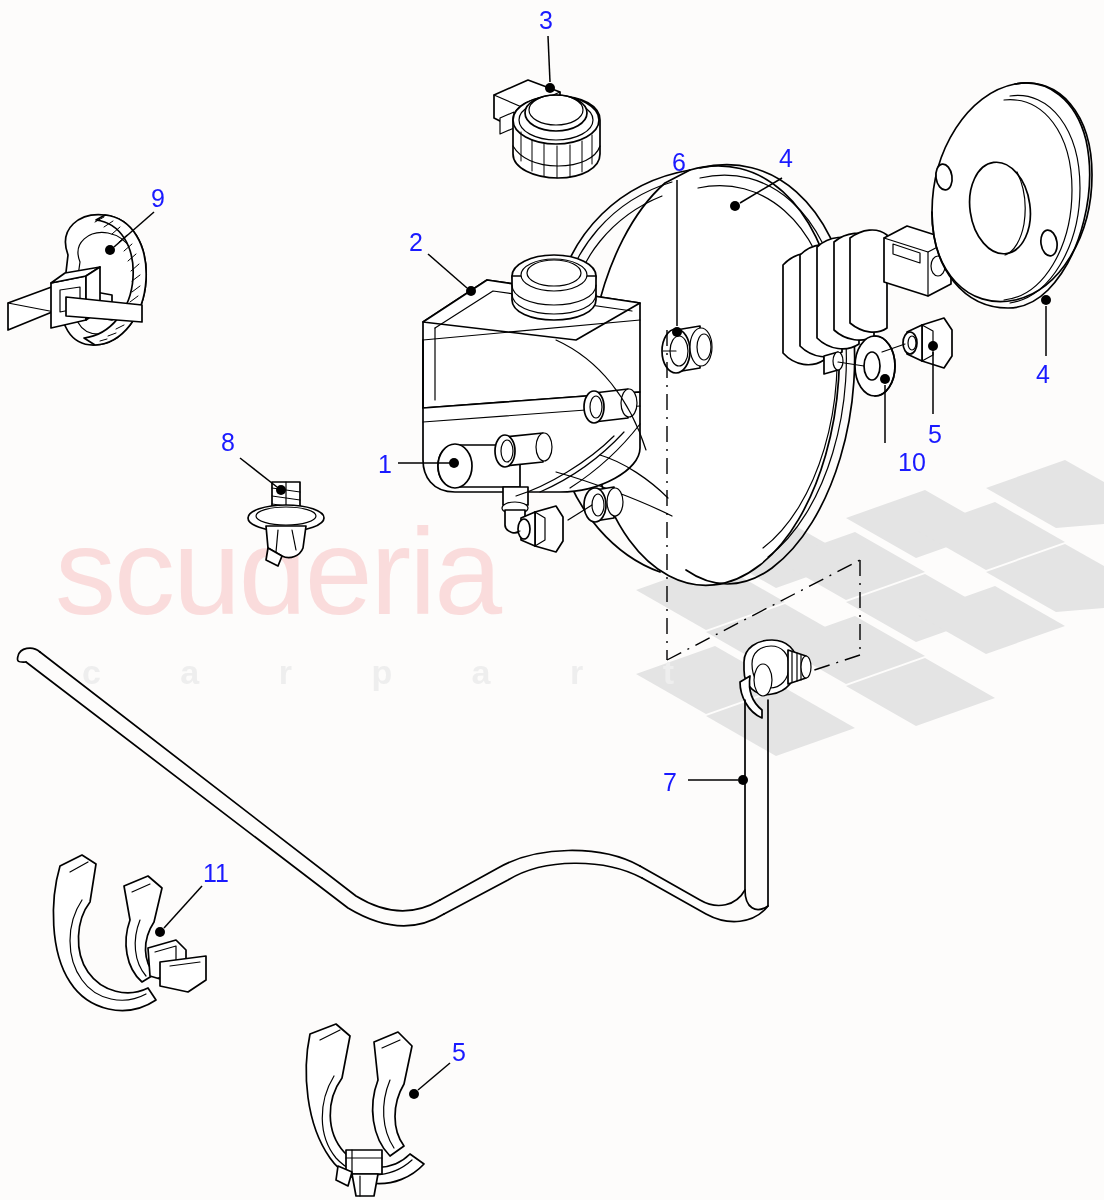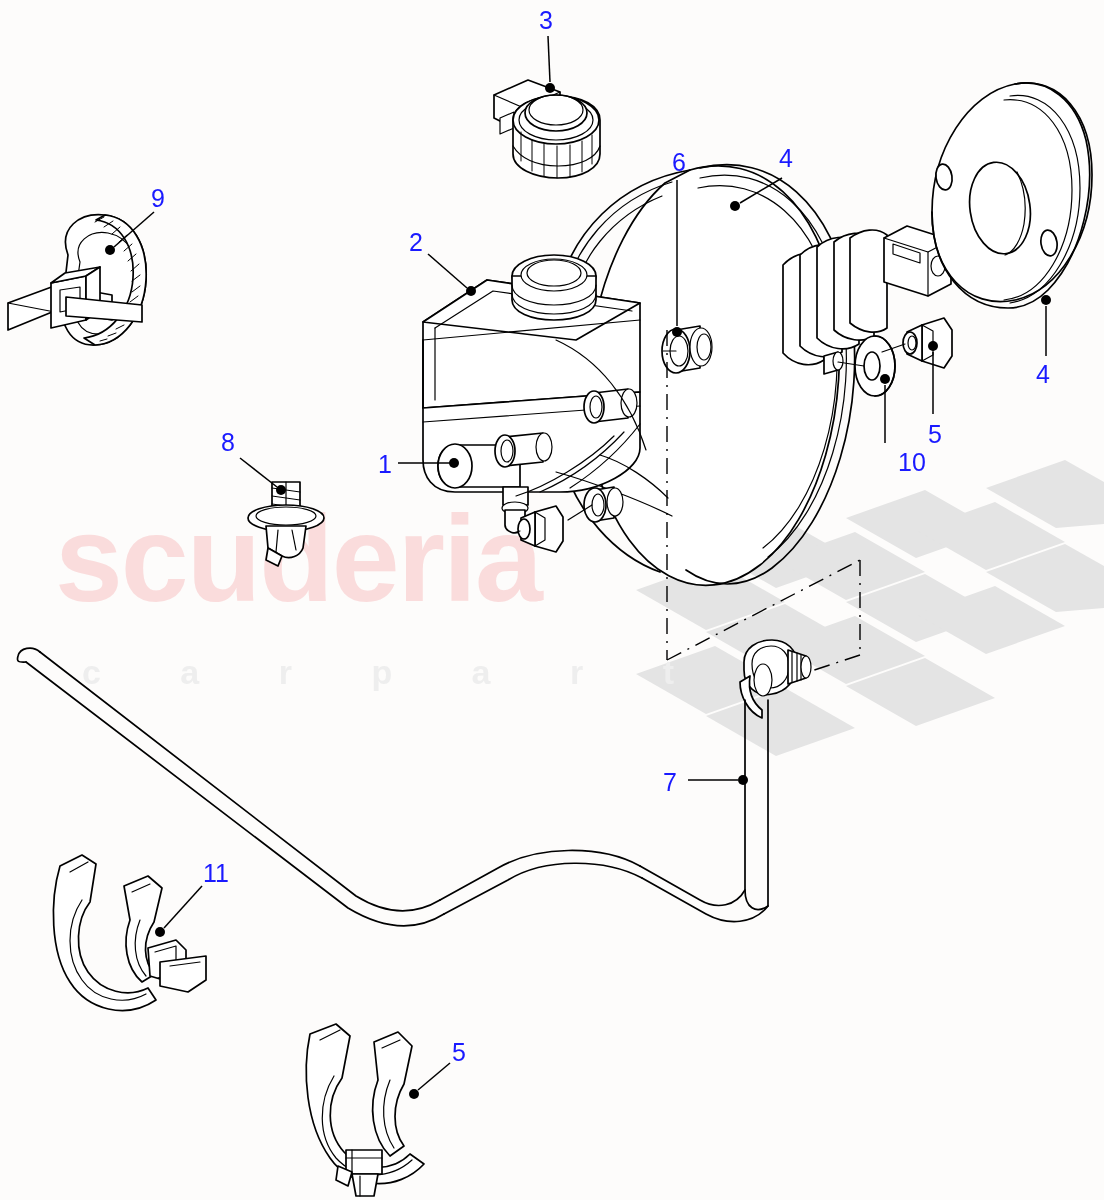--- a/index.html
+++ b/index.html
@@ -1,20 +1,20 @@
 <!DOCTYPE html>
 <html><head>
 <meta charset="utf-8">
 <style>
   html,body{margin:0;padding:0;background:#fdfcfb;}
   body{width:1104px;height:1200px;position:relative;overflow:hidden;
        font-family:"Liberation Sans", sans-serif;}
   #stage{position:absolute;inset:0;width:1104px;height:1200px;}
   .wm-text{position:absolute;pointer-events:none;user-select:none;}
-  #wm-scuderia{left:55px;top:498px;font-size:122px;font-weight:bold;
+  #wm-scuderia{left:55px;top:511px;font-size:122px;font-weight:normal;
       color:#fadcdc;letter-spacing:-2px;line-height:1;}
   #wm-carparts{left:82px;top:655px;font-size:34px;font-weight:bold;
       color:#eeeeee;letter-spacing:35px;line-height:1;}
   .callout{position:absolute;color:#1a1aff;font-size:25px;font-weight:400;
       line-height:1;user-select:none;font-family:"Liberation Sans", sans-serif;}
   svg{position:absolute;left:0;top:0;}
   .ln{fill:none;stroke:#000;stroke-width:1.7;stroke-linecap:round;stroke-linejoin:round;}
   .ln-t{fill:none;stroke:#000;stroke-width:1.2;stroke-linecap:round;stroke-linejoin:round;}
   .ln-h{fill:none;stroke:#000;stroke-width:1.0;stroke-linecap:round;}
   .wfill{fill:#ffffff;}

